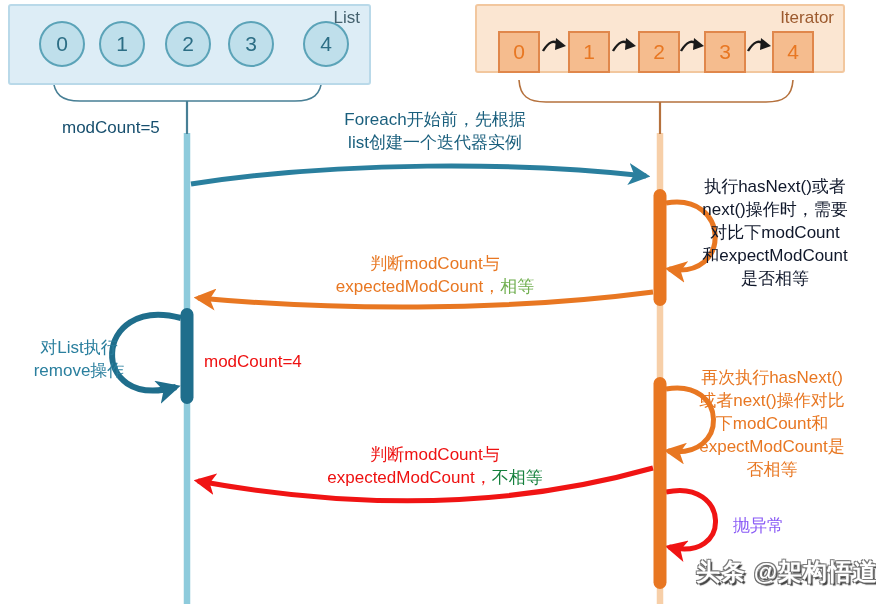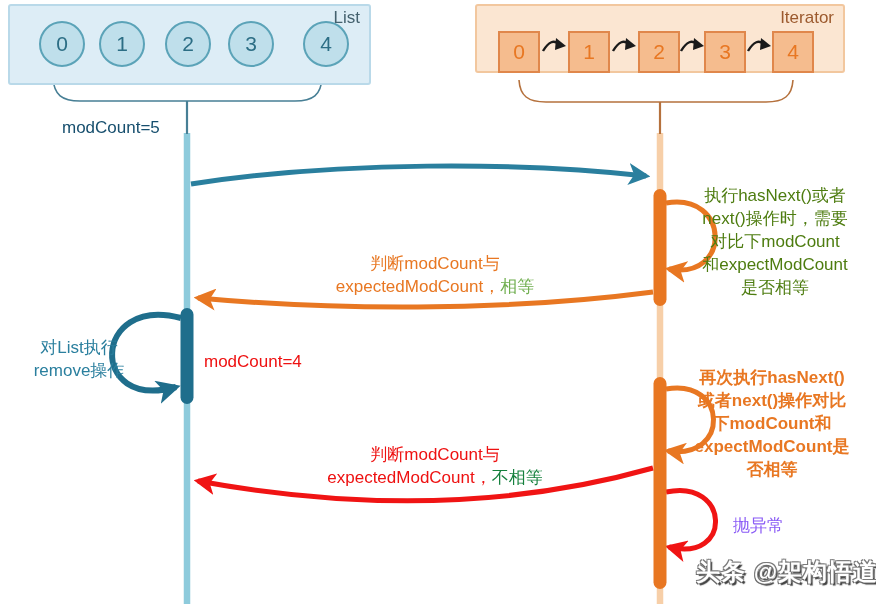--- a/index.html
+++ b/index.html
@@ -25,26 +25,26 @@
     position:absolute;top:25px;width:42px;height:42px;
     background:#f5bc8e;border:2px solid #e0874b;color:#e87722;
     display:flex;align-items:center;justify-content:center;font-size:21px;box-sizing:border-box;
   }
   .next-arrow{position:absolute;top:31px;width:26px;height:18px;}
   
   .lbl{position:absolute;font-size:17px;line-height:23px;white-space:pre-line;}
   .lbl-modcount5{left:62px;top:116px;color:#174f6e;}
   .lbl-foreach{left:302px;top:108px;width:266px;text-align:center;color:#1a5f7d;}
   .lbl-expected{left:670px;top:117px;color:#dd3b1f;}
-  .lbl-check1{left:676px;top:184px;width:198px;text-align:center;color:#4d7c0f;}
+  .lbl-check1{left:676px;top:175px;width:198px;text-align:center;color:#0f172a;}
   .lbl-equal{left:292px;top:252px;width:286px;text-align:center;color:#e87722;}
   .lbl-equal .result{color:#6fae4e;}
   .lbl-remove{left:18px;top:336px;width:122px;text-align:center;color:#2a7f9e;}
   .lbl-modcount4{left:204px;top:350px;color:#ee1111;}
-  .lbl-check2{left:670px;top:366px;width:204px;text-align:center;color:#e87722;font-weight:bold;}
+  .lbl-check2{left:670px;top:366px;width:204px;text-align:center;color:#e87722;}
   .lbl-unequal{left:292px;top:443px;width:286px;text-align:center;color:#ee1111;}
   .lbl-unequal .result{color:#15803d;}
   .lbl-throw{left:733px;top:514px;color:#8b5cf6;}
   .watermark{
     position:absolute;left:696px;top:556px;font-size:24px;font-weight:bold;color:#ffffff;
     text-shadow:-1px -1px 0 #7a7a7a,1px -1px 0 #7a7a7a,-1px 1px 0 #6a6a6a,2px 2px 1px #3f3f3f;
     letter-spacing:1px;
   }
 </style>
 </head>
@@ -122,20 +122,22 @@
         <path d="M2,14 C8,4 13,3 18,7" stroke="#1a1a1a" stroke-width="2.4" fill="none"></path>
         <polygon points="15,1 25,9 14,13" fill="#1a1a1a"></polygon>
       </svg>
     <svg class="next-arrow" style="left:269px" viewBox="0 0 26 18">
         <path d="M2,14 C8,4 13,3 18,7" stroke="#1a1a1a" stroke-width="2.4" fill="none"></path>
         <polygon points="15,1 25,9 14,13" fill="#1a1a1a"></polygon>
       </svg>
   </div>
 
   <div class="lbl lbl-modcount5">modCount=5</div>
+  <div class="lbl lbl-foreach">Foreach开始前，先根据
+list创建一个迭代器实例</div>
   <div class="lbl lbl-check1">执行hasNext()或者
 next()操作时，需要
 对比下modCount
 和expectModCount
 是否相等</div>
   <div class="lbl lbl-equal"><span>判断modCount与
 expectedModCount，</span><span class="result">相等</span></div>
   <div class="lbl lbl-remove">对List执行
 remove操作</div>
   <div class="lbl lbl-modcount4">modCount=4</div>

